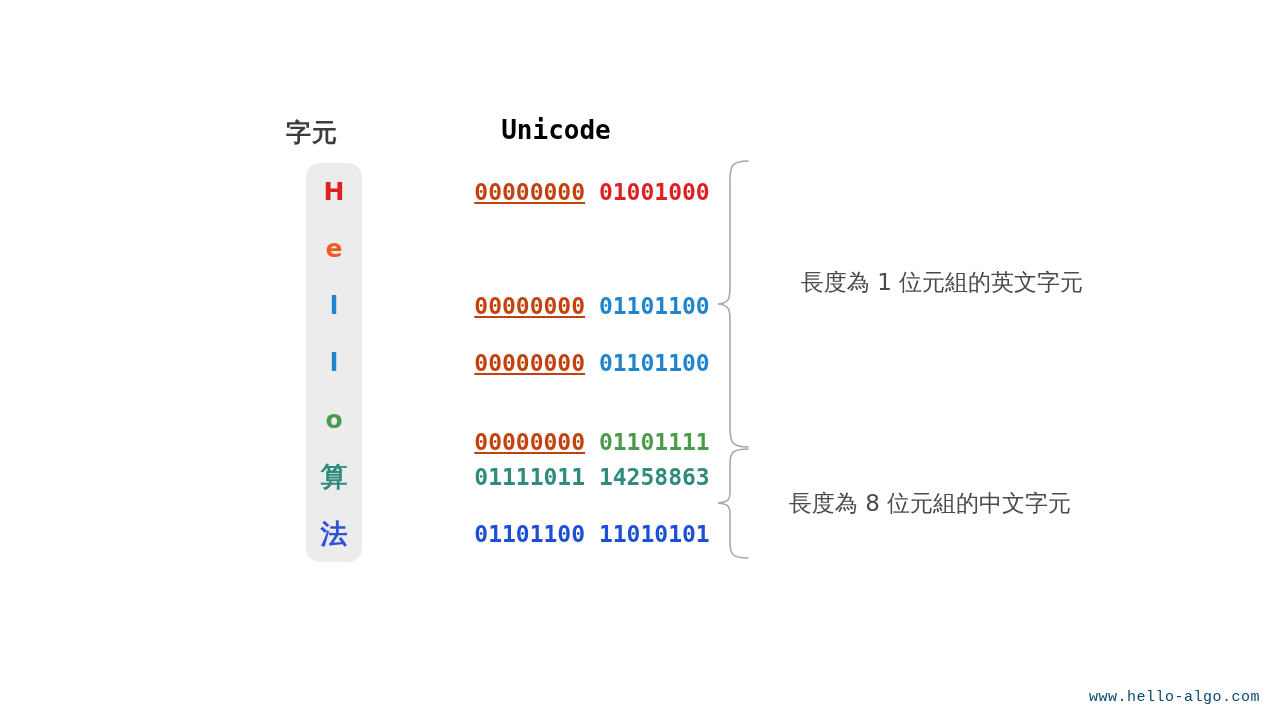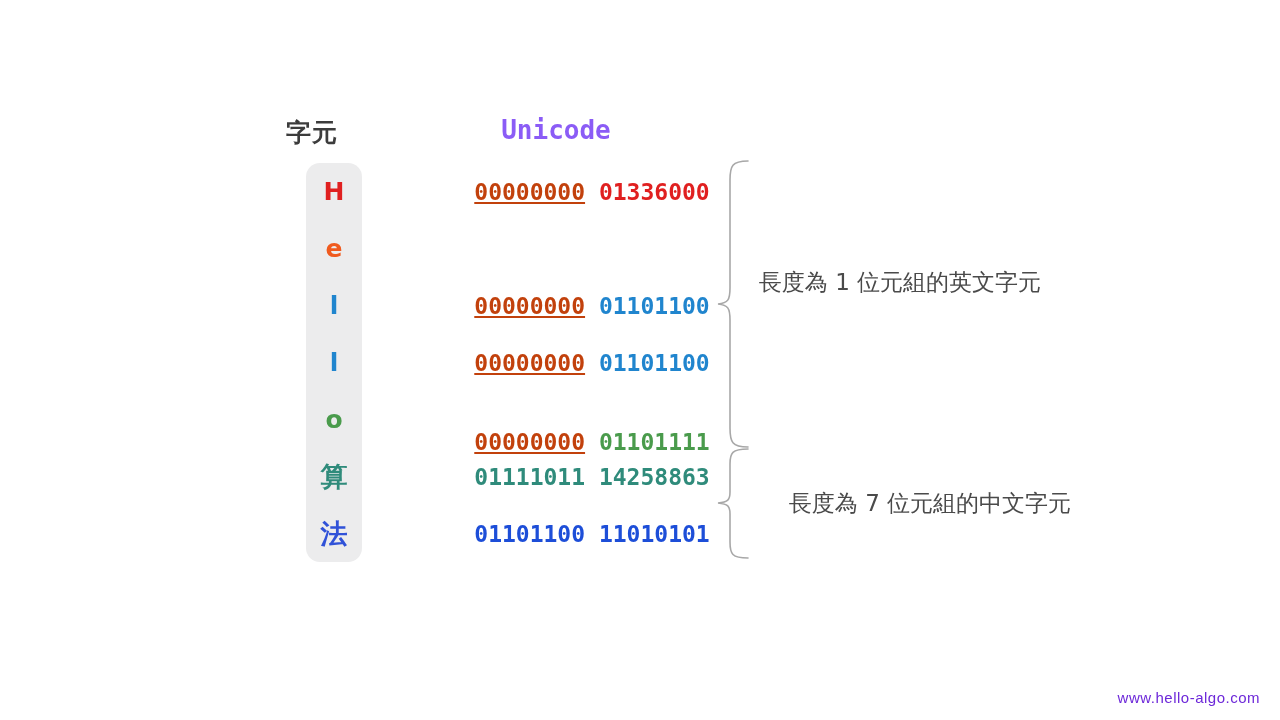--- a/index.html
+++ b/index.html
@@ -30,21 +30,21 @@
     font-family: "DejaVu Sans", "Liberation Sans", sans-serif;
   }
   .hdr-unicode {
     position: absolute;
     left: 396px;
     top: 115px;
     width: 320px;
     text-align: center;
     font-size: 26px;
     font-weight: 700;
-    color: #8b5cf6;
+    color: #000000;
     font-family: "DejaVu Sans Mono", "Liberation Mono", monospace;
   }
 
   
   .char-column {
     position: absolute;
     left: 306px;
     top: 163px;
     width: 56px;
     height: 399px;
@@ -108,37 +108,37 @@
     color: #8c8c8c;
     white-space: pre;
   }
 
   
   .watermark {
     position: absolute;
     right: 20px;
     bottom: 14px;
     font-size: 15px;
-    color: #6d28d9;
-    font-family: Liberation Sans, sans-serif;
+    color: #0c4a6e;
+    font-family: Liberation Mono, monospace;
     letter-spacing: 0.5px;
   }
 </style>
 </head>
 <body>
 
 <div class="hdr-char">字元</div>
 <div class="hdr-unicode">Unicode</div>
 
 <div class="char-column"></div>
 
 <div id="rows-host">
     <div class="row" style="top: 163px; width: 440px;">
       <div class="char-cell" style="color: rgb(224, 32, 32);">H</div>
-      <div class="bits" style="color: rgb(224, 32, 32);"><span class="hi">00000000</span> <span>01336000</span></div>
+      <div class="bits" style="color: rgb(224, 32, 32);"><span class="hi">00000000</span> <span>01001000</span></div>
     </div>
     <div class="row" style="top: 220px; width: 440px;">
       <div class="char-cell" style="color: rgb(240, 90, 30);">e</div>
     </div>
     <div class="row" style="top: 277px; width: 440px;">
       <div class="char-cell" style="color: rgb(32, 133, 206);">l</div>
       <div class="bits" style="color: rgb(32, 133, 206);"><span class="hi">00000000</span> <span>01101100</span></div>
     </div>
     <div class="row" style="top: 334px; width: 440px;">
       <div class="char-cell" style="color: rgb(32, 133, 206);">l</div>
@@ -159,21 +159,21 @@
   </div>
 
 <svg class="brace" style="left:716px; top:158px;" width="46" height="290" viewBox="0 0 46 290">
   <path d="M 32 3 C 16 3 14 8 14 22 L 14 130 C 14 142 12 145 2 146 C 12 147 14 150 14 162 L 14 270 C 14 284 16 289 32 289" fill="none" stroke="#a8a8a8" stroke-width="1.6" stroke-linecap="round"></path>
 </svg>
 
 <svg class="brace" style="left:716px; top:446px;" width="46" height="116" viewBox="0 0 46 116">
   <path d="M 32 3 C 16 3 14 7 14 18 L 14 46 C 14 54 12 56 2 57 C 12 58 14 60 14 68 L 14 96 C 14 108 16 112 32 112" fill="none" stroke="#a8a8a8" stroke-width="1.6" stroke-linecap="round"></path>
 </svg>
 
-<div class="label-block" style="left:700px; top:264px; width:400px;">
+<div class="label-block" style="left:742px; top:264px; width:400px;">
   <div class="label-line1">長度為 1 位元組的英文字元</div>
 </div>
 
 <div class="label-block" style="left:730px; top:485px; width:400px;">
-  <div class="label-line1">長度為 7 位元組的中文字元</div>
+  <div class="label-line1">長度為 8 位元組的中文字元</div>
 </div>
 
 <div class="watermark">www.hello-algo.com</div>
 
 </body></html>

